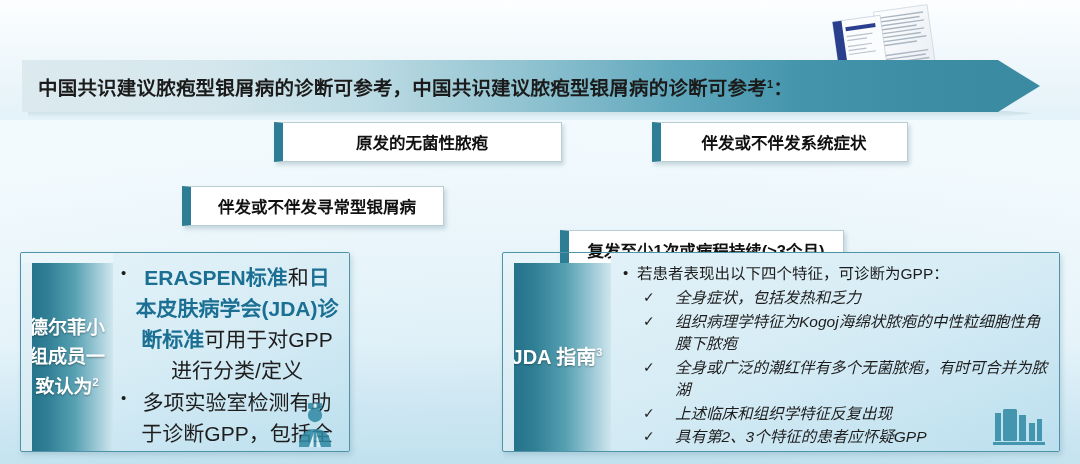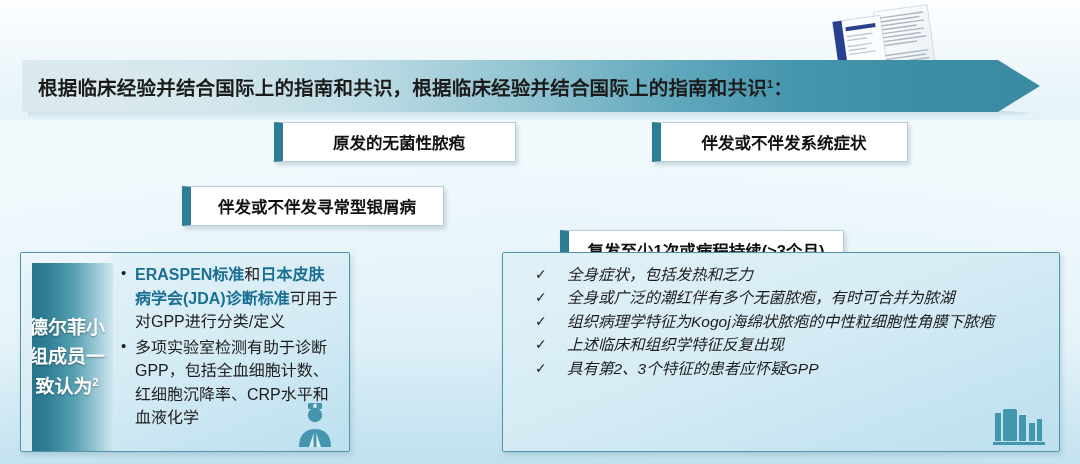--- a/index.html
+++ b/index.html
@@ -102,21 +102,21 @@
     box-sizing: border-box;
     display: flex;
     align-items: center;
     justify-content: center;
     font-size: 16.5px;
     font-weight: 700;
     color: #111111;
     box-shadow: 2px 3px 4px rgba(90,130,145,0.28);
     white-space: nowrap;
   }
-  .crit-1 { left: 274px; top: 122px; width: 242px; }
+  .crit-1 { left: 274px; top: 122px; width: 288px; }
   .crit-2 { left: 652px; top: 122px; width: 256px; }
   .crit-3 { left: 182px; top: 186px; width: 262px; }
   .crit-4 { left: 560px; top: 186px; width: 284px; margin-top: 44px; }
 
   
   .panel {
     position: absolute;
     border: 1.5px solid #4e93a8;
     box-sizing: border-box;
     display: flex;
@@ -179,21 +179,21 @@
   ul.bul > li::before {
     content: "•";
     position: absolute;
     left: 2px;
     top: -1px;
     font-size: 15px;
     color: #1d1d1d;
   }
 
   
-  .panel-left .panel-body { font-size: 16px; line-height: 1.47; }
+  .panel-left .panel-body { font-size: 21px; line-height: 1.47; text-align: center; }
   .hl { color: #1a6f93; font-weight: 700; }
 
   
   .panel-right .panel-body { font-size: 15.5px; line-height: 1.45; padding-left: 10px; }
   ul.checks {
     list-style: none;
     margin: 1px 0 0 0;
     padding: 0 0 0 20px;
     font-style: italic;
   }
@@ -273,21 +273,21 @@
       <circle cx="25" cy="60" r="3.4" fill="#d94f4f"></circle>
       <circle cx="34" cy="60" r="3.4" fill="#e2a33c"></circle>
       <circle cx="43" cy="60" r="3.4" fill="#d94f4f"></circle>
       <rect x="22" y="68" width="22" height="5" fill="#4a4a4a"></rect>
     </g>
   </svg>
 
   <div class="banner-shadow"></div>
 
   <div class="banner">
-    <span class="banner-text"><span>根据临床经验并结合国际上的指南和共识，根据临床经验并结合国际上的指南和共识</span><sup>1</sup><span>：</span></span>
+    <span class="banner-text"><span>中国共识建议脓疱型银屑病的诊断可参考，中国共识建议脓疱型银屑病的诊断可参考</span><sup>1</sup><span>：</span></span>
   </div>
 
   <div class="crit crit-1">
     <span>原发的无菌性脓疱</span>
   </div>
   <div class="crit crit-2">
     <span>伴发或不伴发系统症状</span>
   </div>
   <div class="crit crit-3">
     <span>伴发或不伴发寻常型银屑病</span>
@@ -317,25 +317,33 @@
           <circle cx="22" cy="14" r="7.2"></circle>
           <path d="M6 46 C6 33 13 28 22 28 C31 28 38 33 38 46 Z"></path>
           <path d="M22 28 L16 46 L28 46 Z" fill="#dff1f7"></path>
           <rect x="20.6" y="29" width="2.8" height="17" fill="#2f88a3"></rect>
         </g>
       </svg>
     </div>
   </div>
 
   <div class="panel panel-right">
+    <div class="panel-tag tag-right">
+      <span><span>JDA 指南</span><sup>3</sup></span>
+    </div>
     <div class="panel-body">
+      <ul class="bul">
+        <li>
+          <span>若患者表现出以下四个特征，可诊断为GPP：</span>
+        </li>
+      </ul>
       <ul class="checks">
         <li>全身症状，包括发热和乏力</li>
+        <li>组织病理学特征为Kogoj海绵状脓疱的中性粒细胞性角膜下脓疱</li>
         <li>全身或广泛的潮红伴有多个无菌脓疱，有时可合并为脓湖</li>
-        <li>组织病理学特征为Kogoj海绵状脓疱的中性粒细胞性角膜下脓疱</li>
         <li>上述临床和组织学特征反复出现</li>
         <li>具有第2、3个特征的患者应怀疑GPP</li>
       </ul>
       <svg class="books-icon" viewBox="0 0 52 42">
         <g fill="#2f88a3">
           <rect x="2" y="10" width="6" height="28"></rect>
           <rect x="10" y="6" width="14" height="32" rx="1.5"></rect>
           <path d="M26 38 L26 12 L33 12 L33 38 Z"></path>
           <rect x="36" y="20" width="6" height="18"></rect>
           <rect x="44" y="16" width="5" height="22"></rect>

